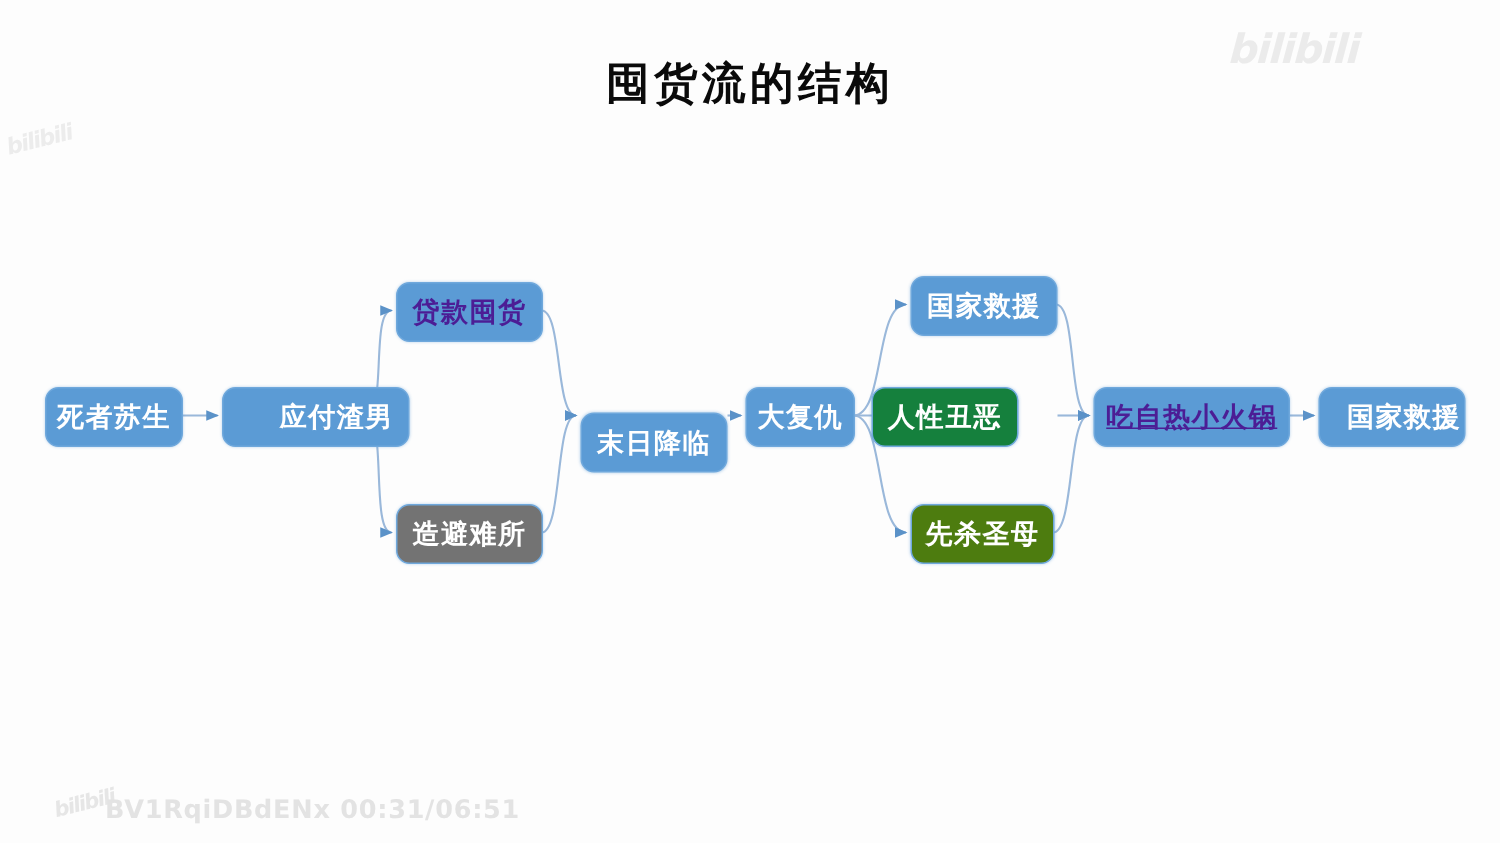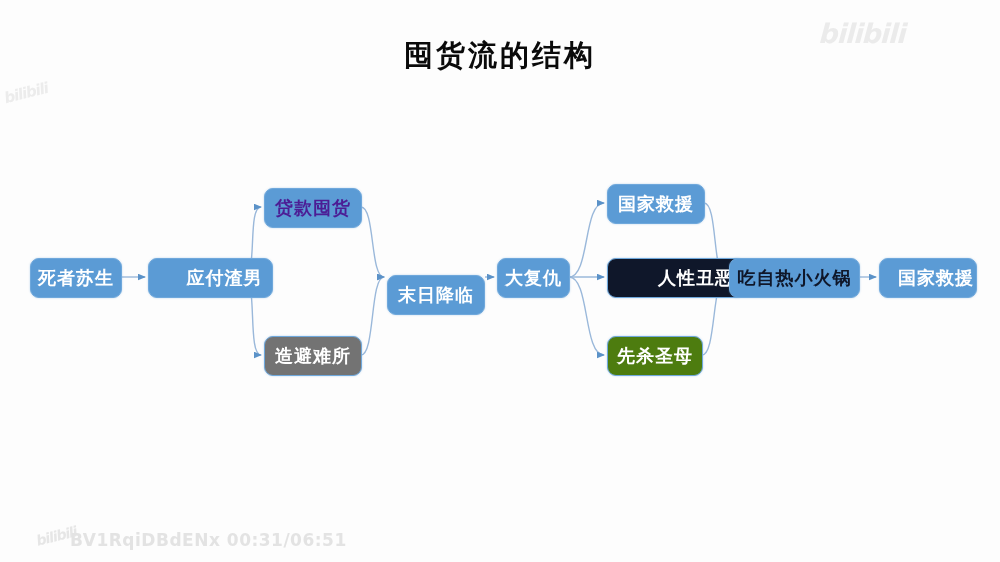--- a/index.html
+++ b/index.html
@@ -79,28 +79,28 @@
       </div>
       <div class="node" style="left: 387px; top: 275px; width: 96px; height: 38px; background: rgb(91, 155, 213); border-color: rgb(111, 168, 220);">
         <span class="node-label" style="color: rgb(255, 255, 255);">末日降临</span>
       </div>
       <div class="node" style="left: 497px; top: 258px; width: 71px; height: 38px; background: rgb(91, 155, 213); border-color: rgb(111, 168, 220);">
         <span class="node-label" style="color: rgb(255, 255, 255);">大复仇</span>
       </div>
       <div class="node" style="left: 607px; top: 184px; width: 96px; height: 38px; background: rgb(91, 155, 213); border-color: rgb(111, 168, 220);">
         <span class="node-label" style="color: rgb(255, 255, 255);">国家救援</span>
       </div>
-      <div class="node" style="left: 607px; top: 258px; width: 96px; height: 38px; background: #0f172a; border-color: rgb(111, 168, 220); padding-left: 40px;">
+      <div class="node" style="left: 581px; top: 258px; width: 96px; height: 38px; background: #15803d; border-color: rgb(111, 168, 220);">
         <span class="node-label" style="color: rgb(255, 255, 255);">人性丑恶</span>
       </div>
       <div class="node" style="left: 607px; top: 336px; width: 94px; height: 38px; background: #4d7c0f; border-color: rgb(111, 168, 220);">
         <span class="node-label" style="color: rgb(255, 255, 255);">先杀圣母</span>
       </div>
       <div class="node" style="left: 729px; top: 258px; width: 129px; height: 38px; background: rgb(91, 155, 213); border-color: rgb(111, 168, 220);">
-        <span class="node-label" style="color: #0f172a;">吃自热小火锅</span>
+        <span class="node-label" style="color: #4c1d95; text-decoration: underline;">吃自热小火锅</span>
       </div>
       <div class="node" style="left: 879px; top: 258px; width: 96px; height: 38px; background: rgb(91, 155, 213); border-color: rgb(111, 168, 220);">
         <span class="node-label" style="color: rgb(255, 255, 255); margin-left: 16px;">国家救援</span>
       </div>
     </div>
 
   <div class="wm wm-logo wm-tl">bilibili</div>
   <div class="wm wm-logo wm-tr">bilibili</div>
   <div class="wm wm-logo wm-bl-logo">bilibili</div>
   <div class="wm wm-bl-text">BV1RqiDBdENx 00:31/06:51</div>

